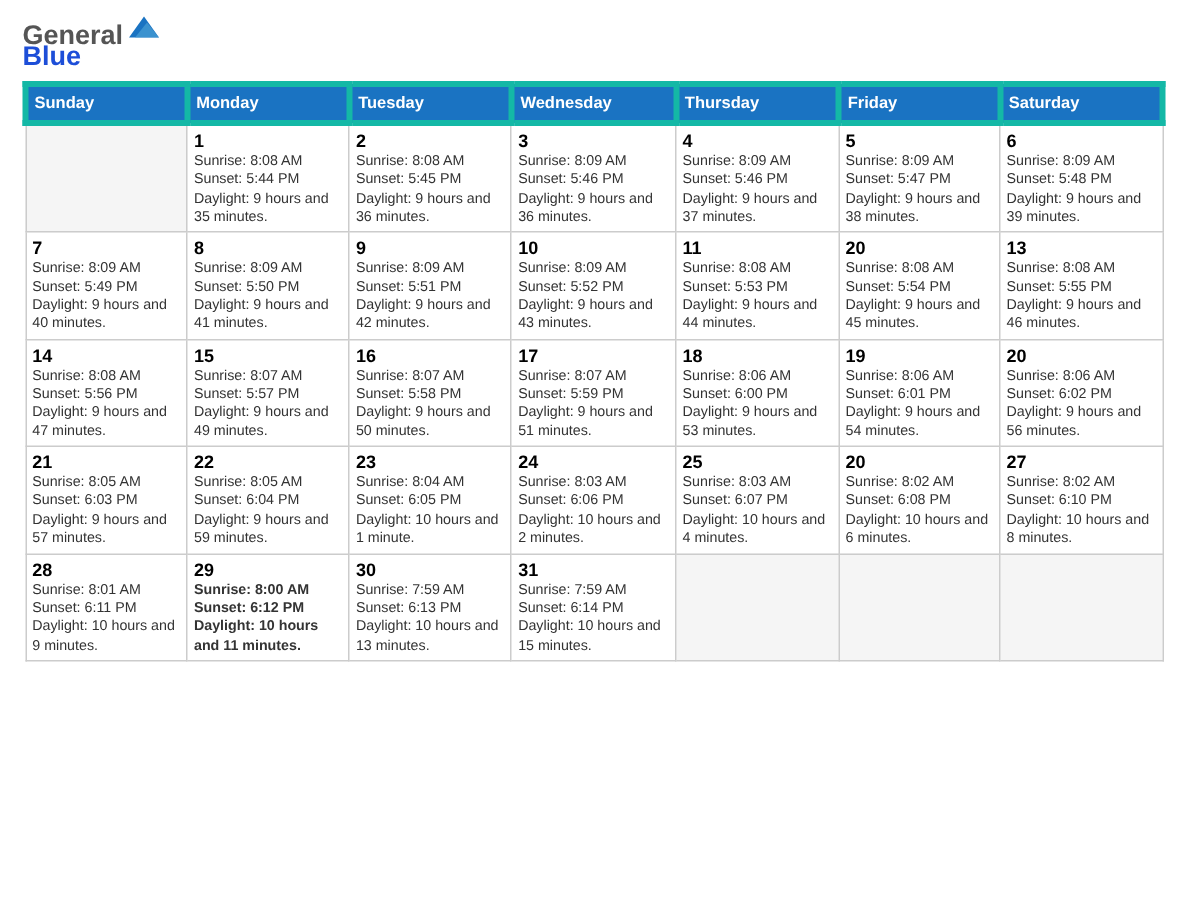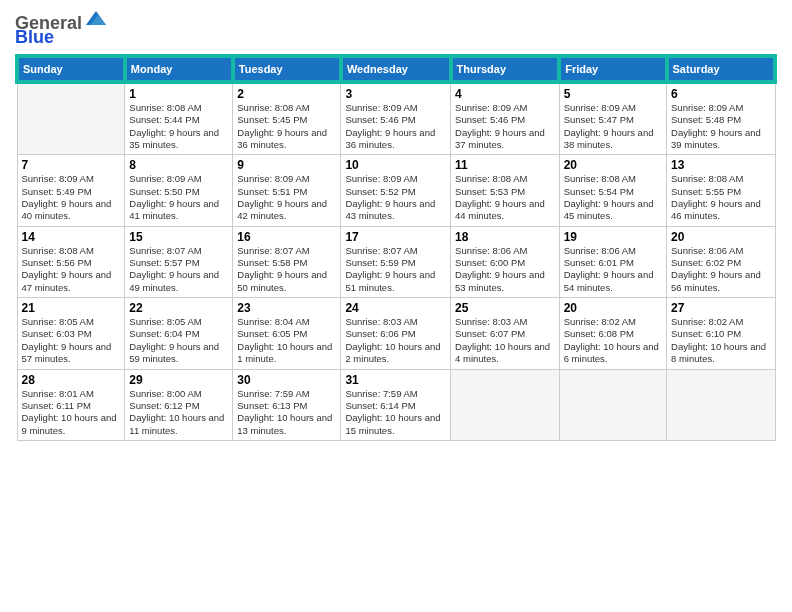--- a/index.html
+++ b/index.html
@@ -310,21 +310,21 @@
         </tr>
         <tr>
           <td>
             <span class="day-number">28</span>
             <div class="cell-content" style="white-space: pre-line;">Sunrise: 8:01 AM
 Sunset: 6:11 PM
 Daylight: 10 hours and 9 minutes.</div>
           </td>
           <td>
             <span class="day-number">29</span>
-            <div class="cell-content" style="white-space: pre-line;">Sunrise: 8:00 AM
+            <div class="cell-content" style="white-space: pre-line; font-weight: bold;">Sunrise: 8:00 AM
 Sunset: 6:12 PM
 Daylight: 10 hours and 11 minutes.</div>
           </td>
           <td>
             <span class="day-number">30</span>
             <div class="cell-content" style="white-space: pre-line;">Sunrise: 7:59 AM
 Sunset: 6:13 PM
 Daylight: 10 hours and 13 minutes.</div>
           </td>
           <td>

